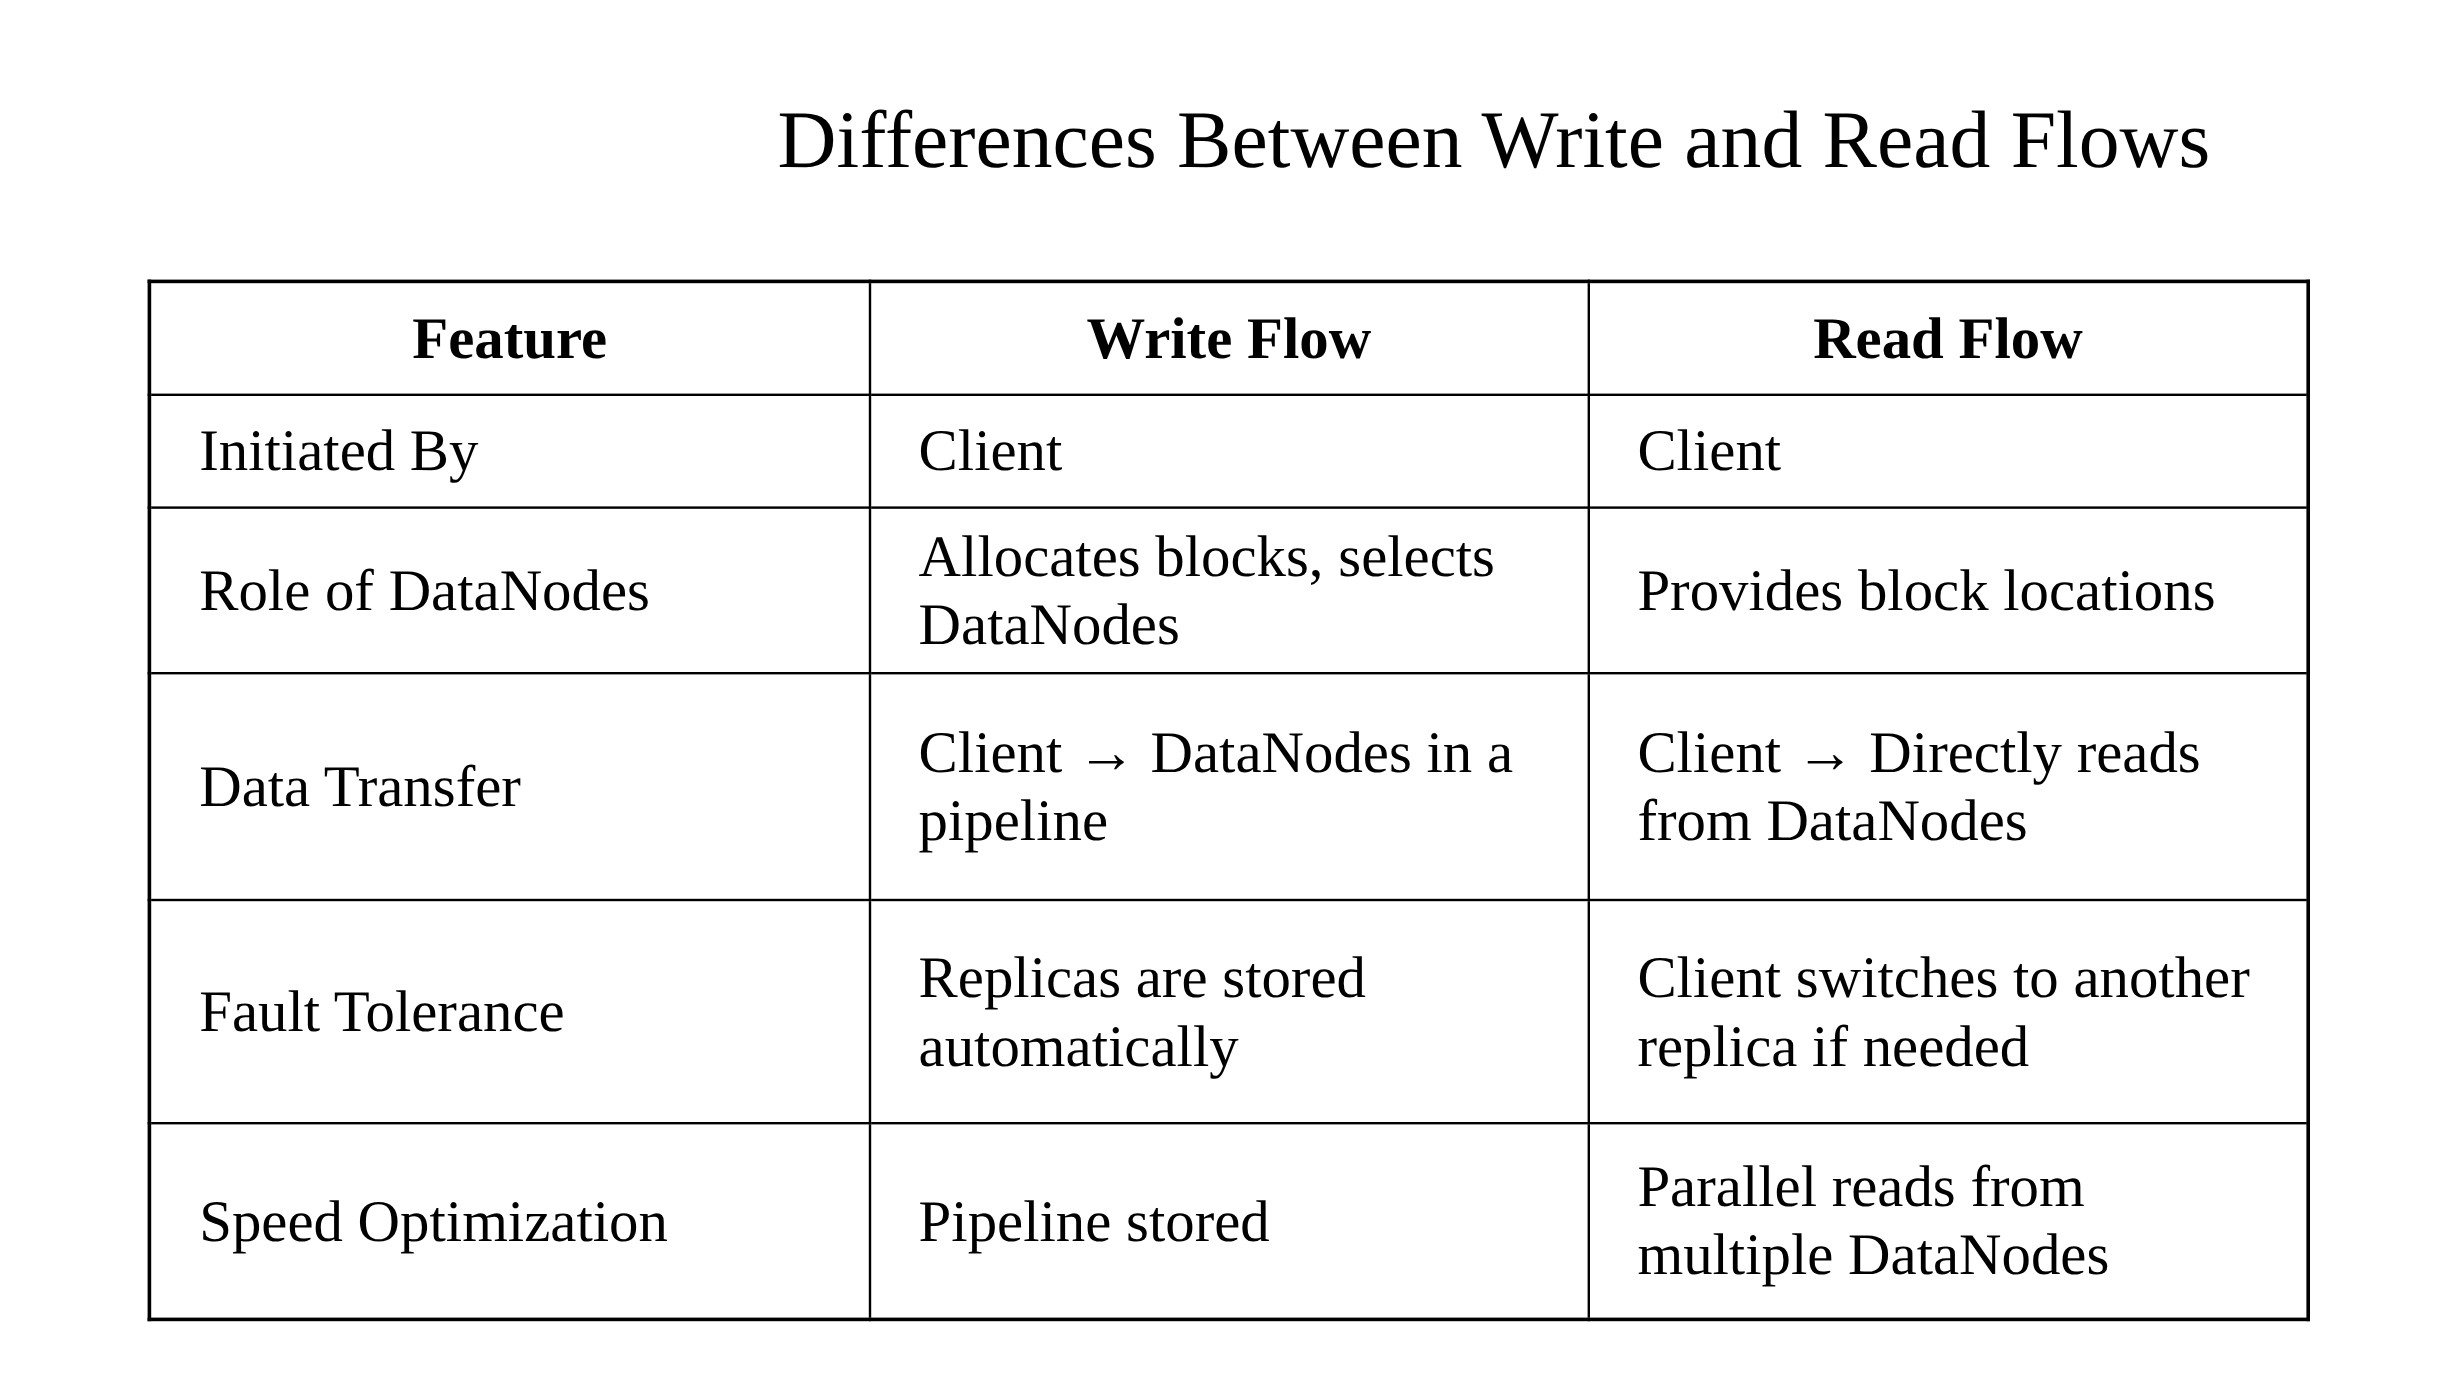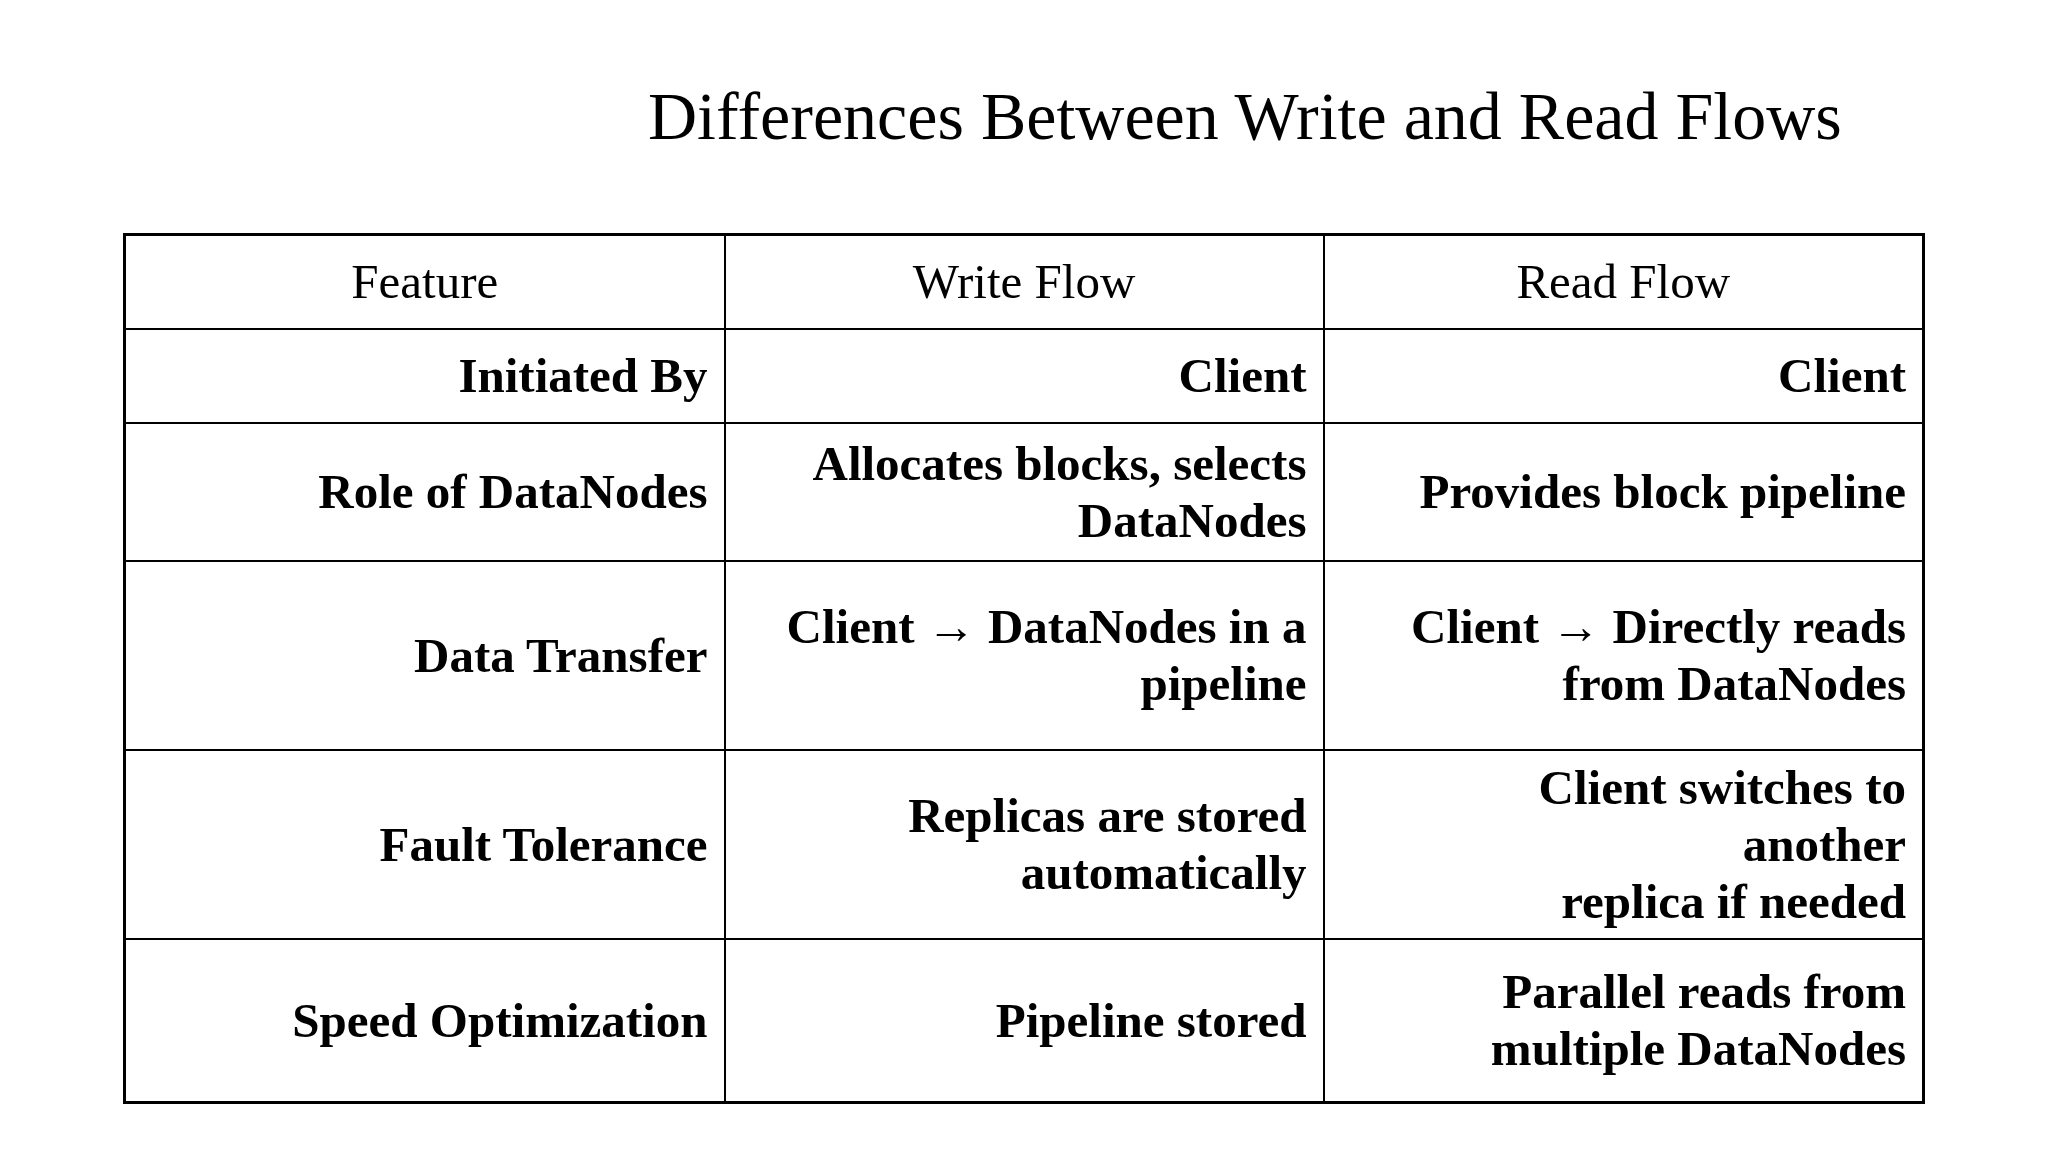--- a/index.html
+++ b/index.html
@@ -46,26 +46,26 @@
   table.cmp td {
     border: 2px solid #000000;
     font-size: 49px;
     line-height: 57px;
     vertical-align: middle;
     padding: 8px 16px;
     white-space: pre-line;
     overflow: hidden;
   }
   table.cmp th {
-    font-weight: 400;
+    font-weight: 700;
     border-radius: 18px;
   }
   table.cmp td {
-    font-weight: 700;
-    text-align: right;
+    font-weight: 400;
+    text-align: left;
     padding-left: 40px;
   }
   tr.hrow    { height: 94px;  }
   tr.brow-0  { height: 94px;  }
   tr.brow-1  { height: 138px; }
   tr.brow-2  { height: 189px; margin-top: 36px; }
   tr.brow-3  { height: 186px; }
   tr.brow-4  { height: 164px; }
 </style>
 </head>
@@ -91,21 +91,21 @@
     <tbody>
       <tr class="brow-0">
         <td>Initiated By</td>
         <td>Client</td>
         <td>Client</td>
       </tr>
       <tr class="brow-1">
         <td>Role of DataNodes</td>
         <td>Allocates blocks, selects
 DataNodes</td>
-        <td>Provides block pipeline</td>
+        <td>Provides block locations</td>
       </tr>
       <tr class="brow-2">
         <td>Data Transfer</td>
         <td>Client → DataNodes in a
 pipeline</td>
         <td>Client → Directly reads
 from DataNodes</td>
       </tr>
       <tr class="brow-3">
         <td>Fault Tolerance</td>

